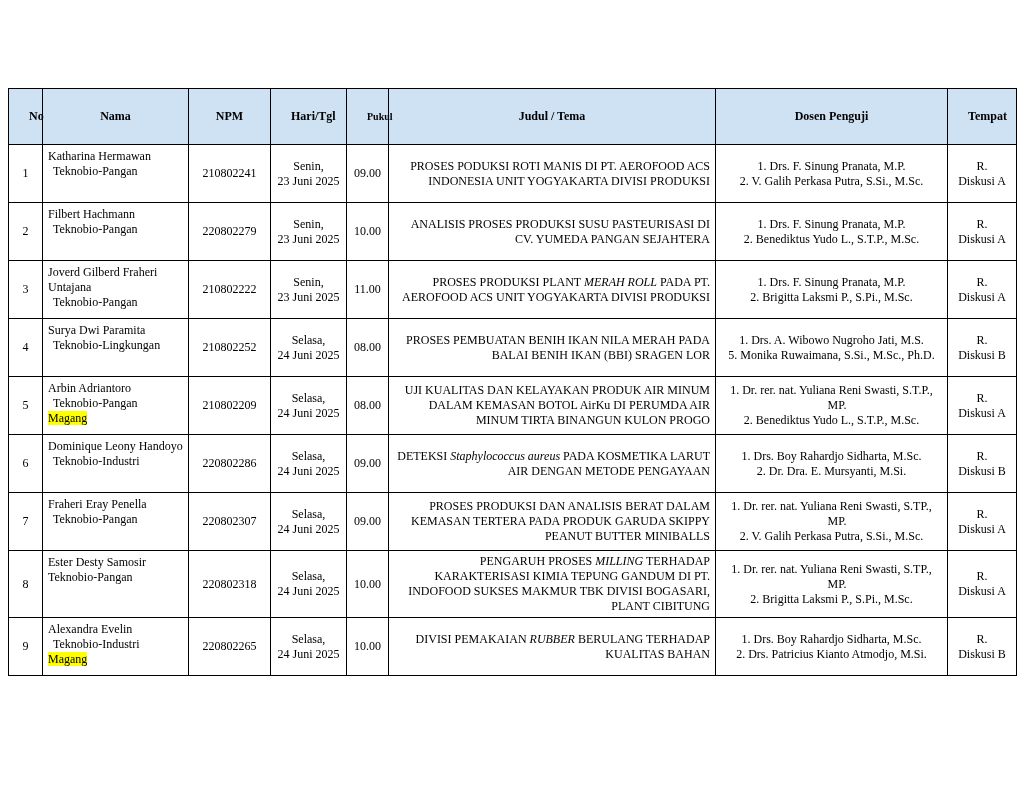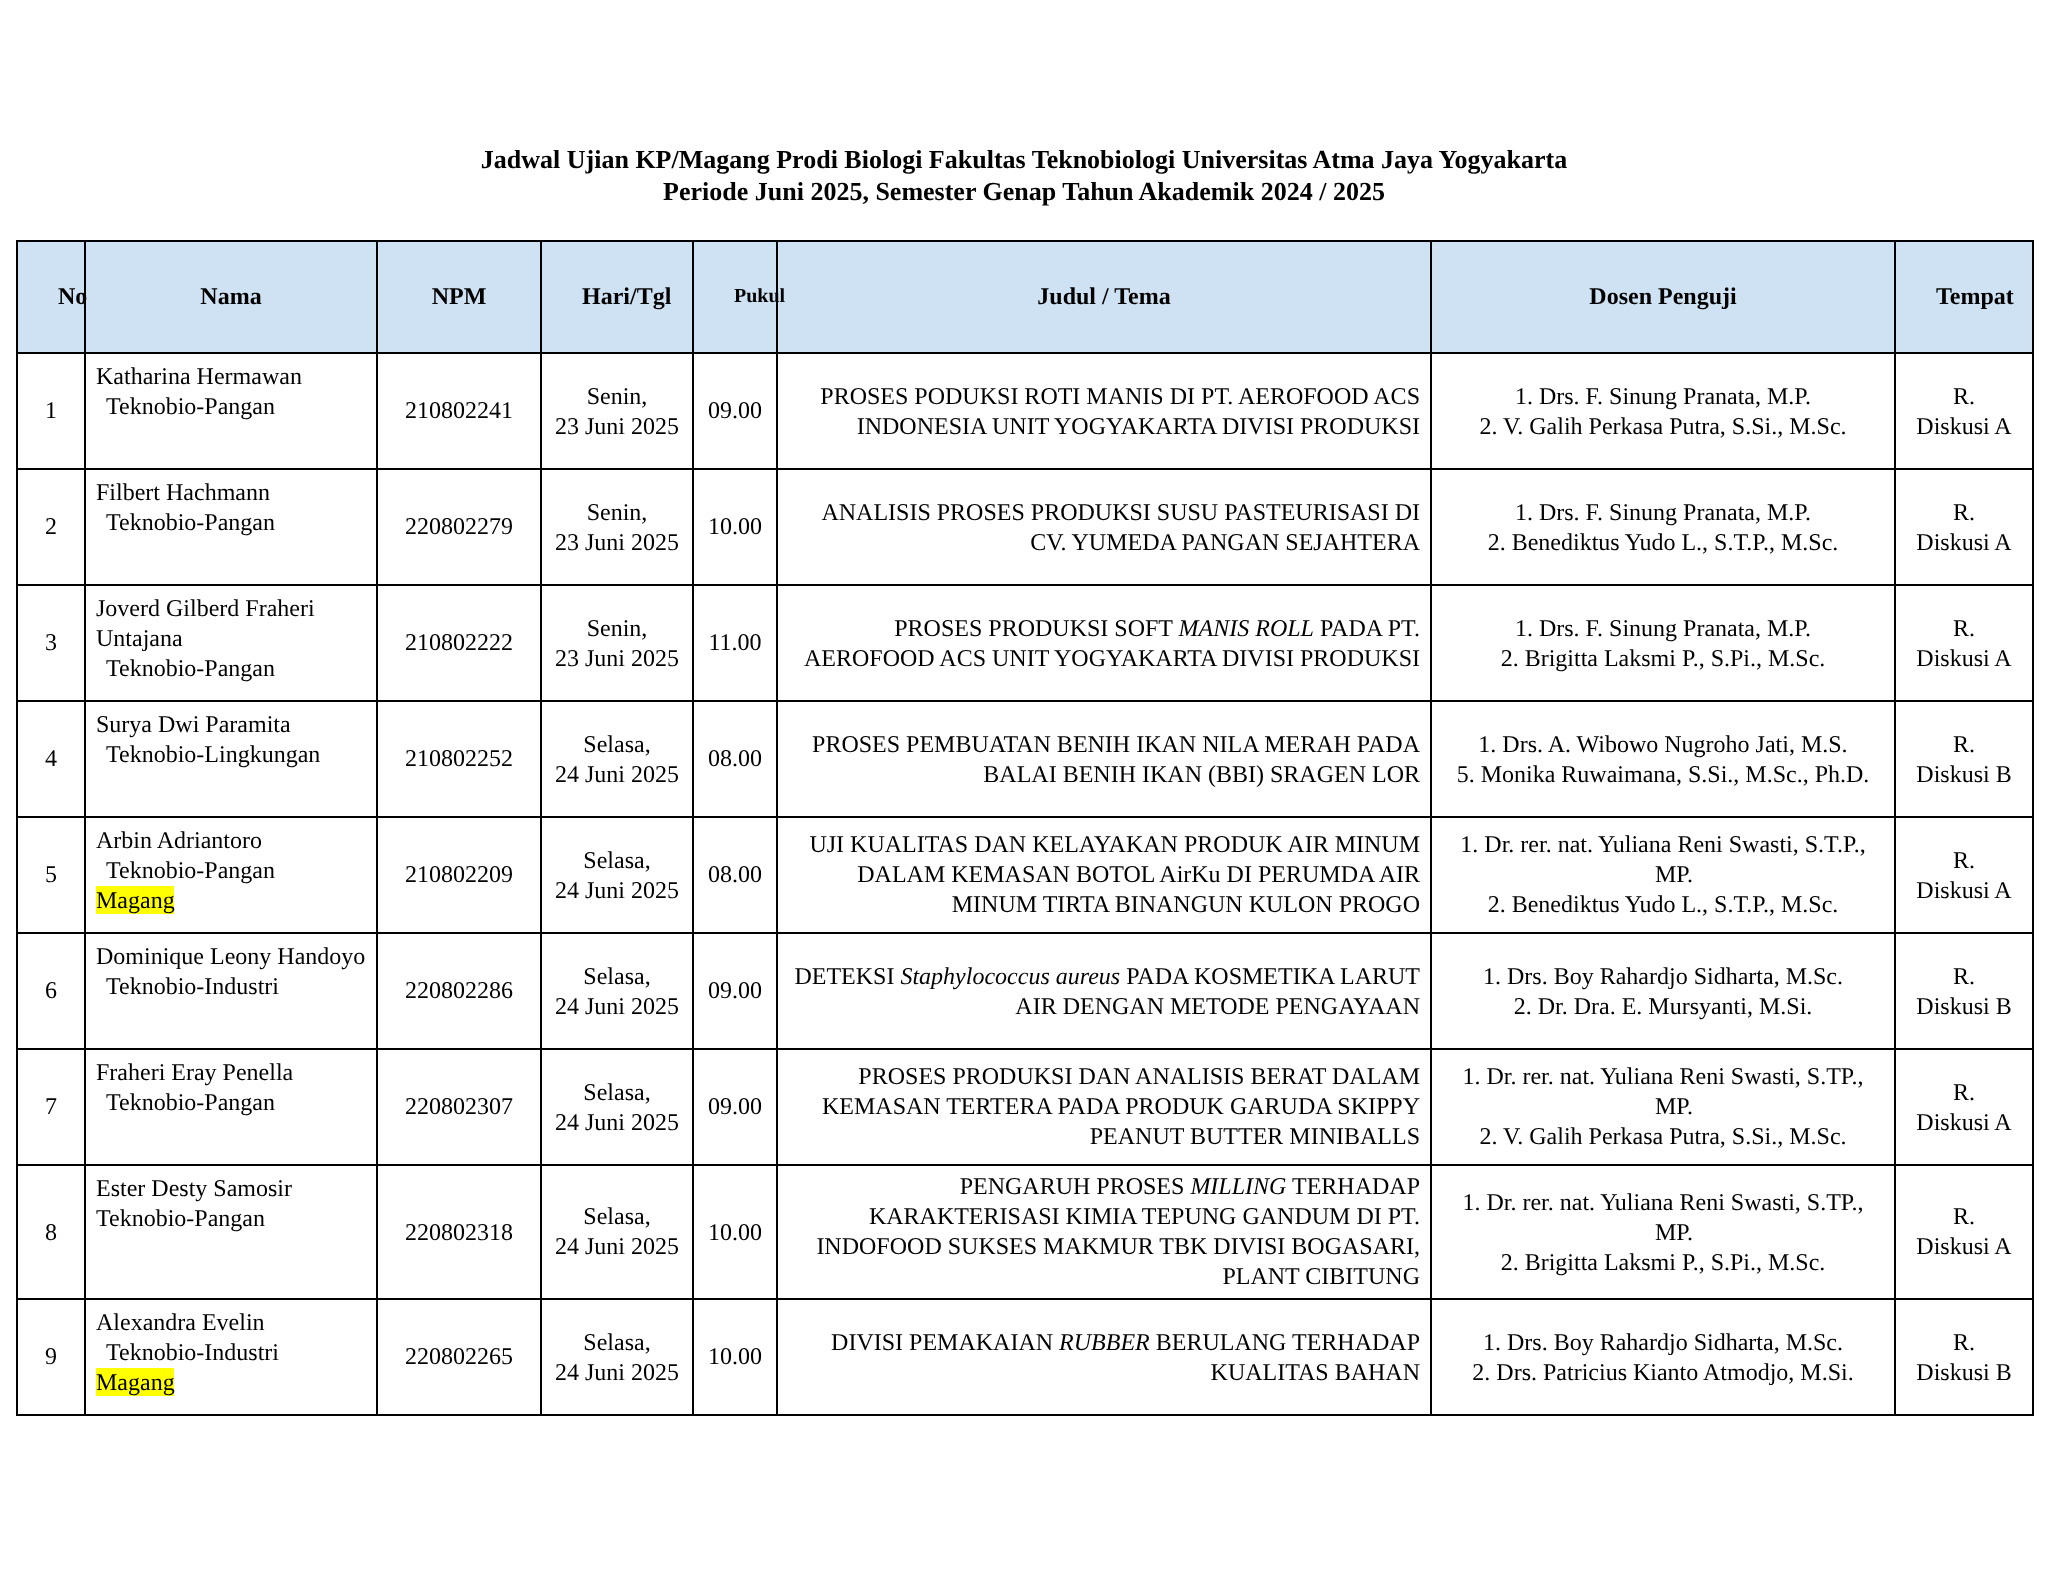--- a/index.html
+++ b/index.html
@@ -56,24 +56,20 @@
   td.c-judul { text-align: right; }
   td.c-judul em { font-style: italic; }
   td.c-dosen { text-align: center; }
   .dosen-line { padding-left: 11px; text-indent: -11px; }
   .tempat-line { line-height: 15px; }
 </style>
 </head>
 <body>
 
 <div class="page">
-  <div class="doc-title">
-    <div>Jadwal Ujian KP/Magang Prodi Biologi Fakultas Teknobiologi Universitas Atma Jaya Yogyakarta</div>
-    <div>Periode Juni 2025, Semester Genap Tahun Akademik 2024 / 2025</div>
-  </div>
 
   <table class="schedule">
     <colgroup>
       <col style="width:34px">
       <col style="width:146px">
       <col style="width:82px">
       <col style="width:76px">
       <col style="width:42px">
       <col style="width:327px">
       <col style="width:232px">
@@ -141,21 +137,21 @@
           <td class="c-nama">
             <div class="nama-line"><span>Joverd Gilberd Fraheri Untajana</span></div>
             <div class="nama-line indent"><span>Teknobio-Pangan</span></div>
           </td>
           <td class="c-npm">210802222</td>
           <td class="c-hari">
             <div>Senin,</div>
             <div>23 Juni 2025</div>
           </td>
           <td class="c-pukul">11.00</td>
-          <td class="c-judul"><span>PROSES PRODUKSI SOFT </span><em>MANIS ROLL</em><span> PADA PT. AEROFOOD ACS UNIT YOGYAKARTA DIVISI PRODUKSI</span></td>
+          <td class="c-judul"><span>PROSES PRODUKSI PLANT </span><em>MERAH ROLL</em><span> PADA PT. AEROFOOD ACS UNIT YOGYAKARTA DIVISI PRODUKSI</span></td>
           <td class="c-dosen">
             <div class="dosen-line">1. Drs. F. Sinung Pranata, M.P.</div>
             <div class="dosen-line">2. Brigitta Laksmi P.,  S.Pi., M.Sc.</div>
           </td>
           <td class="c-tempat">
             <div class="tempat-line">R.</div>
             <div class="tempat-line">Diskusi A</div>
           </td>
         </tr>
         <tr>

